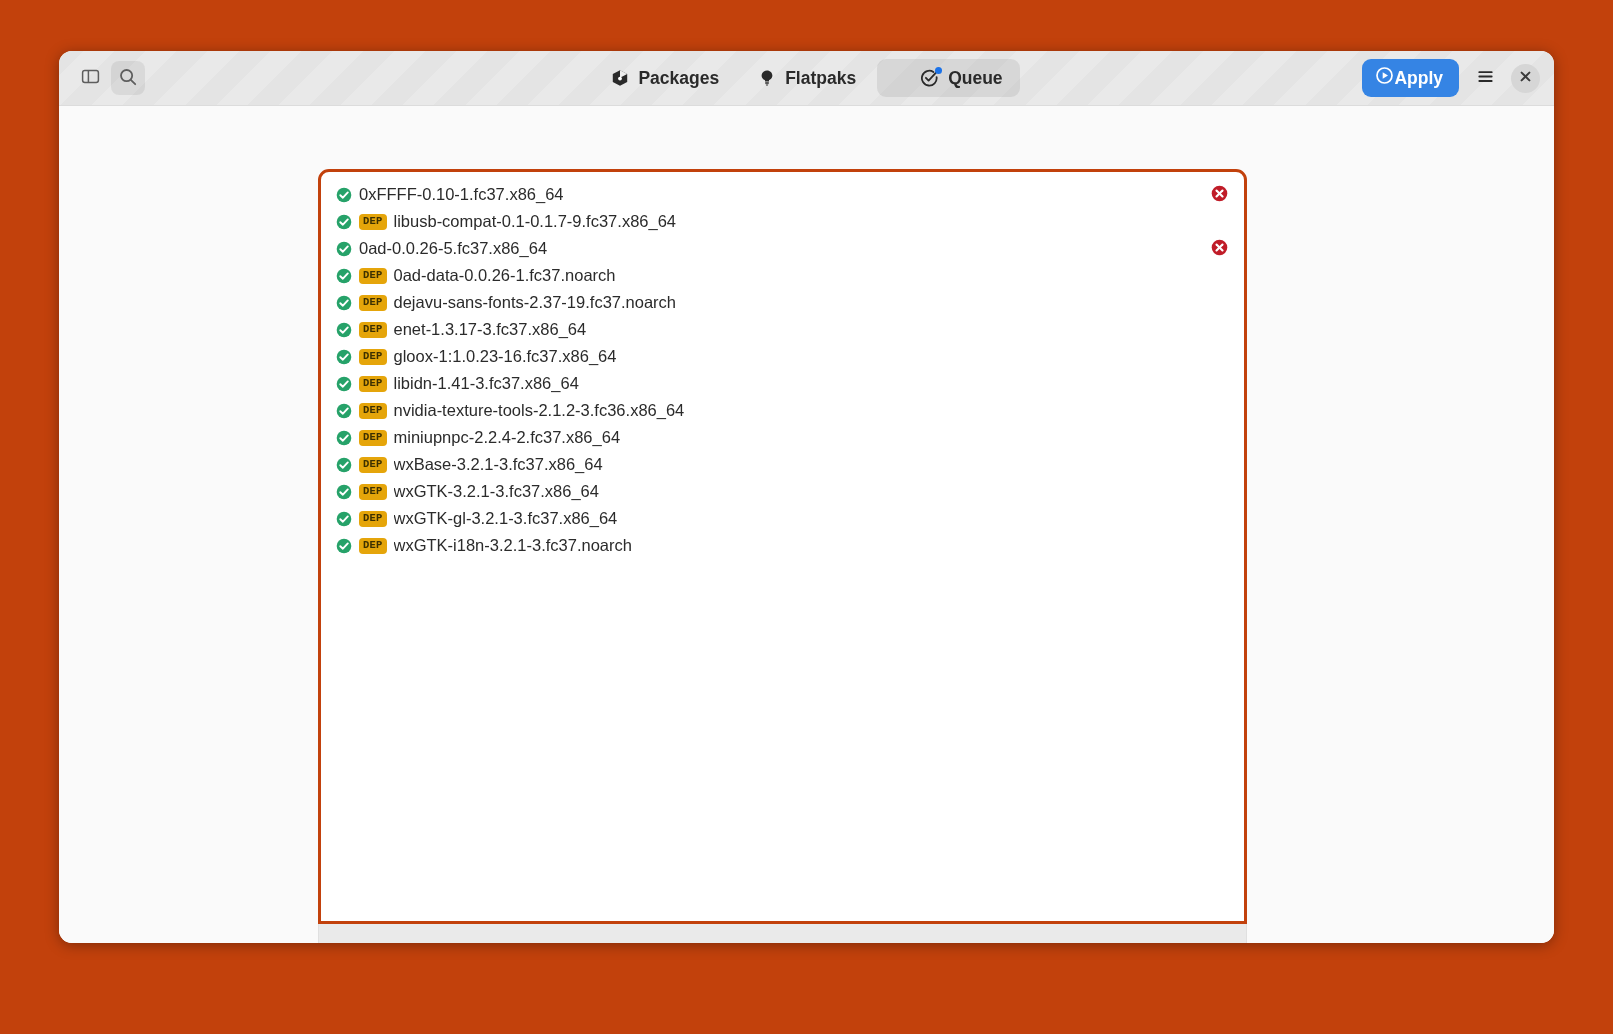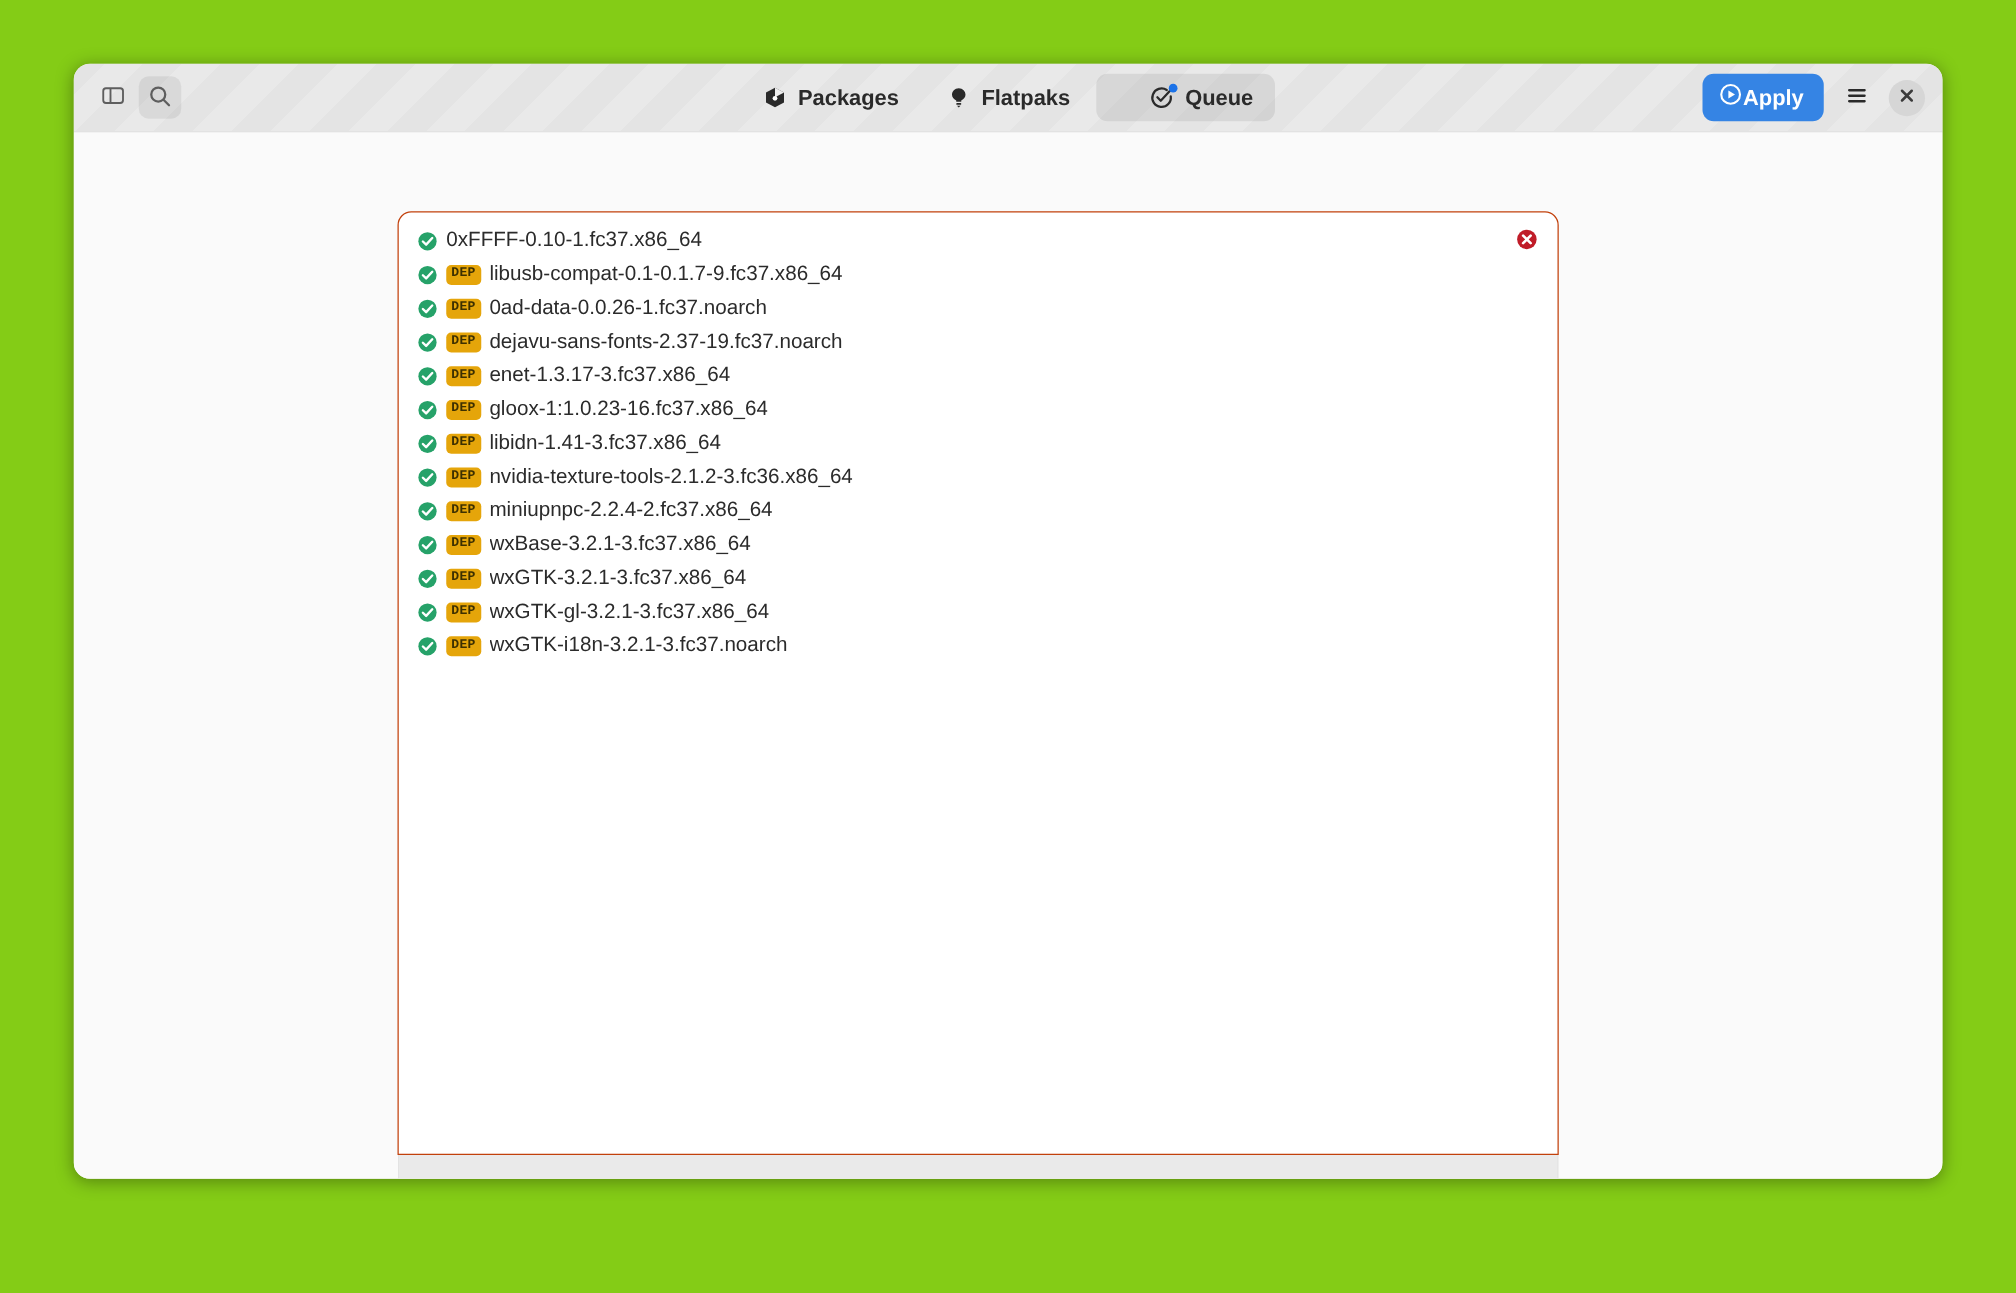--- a/index.html
+++ b/index.html
@@ -10,21 +10,21 @@
     width: 1613px;
     height: 1034px;
     overflow: hidden;
     font-family: "Liberation Sans", sans-serif;
   }
 
   #screen {
     position: relative;
     width: 1613px;
     height: 1034px;
-    background: #84cc16;
+    background: #c2410c;
   }
 
   
   .window {
     position: absolute;
     left: 59px;
     top: 51px;
     width: 1495px;
     height: 892px;
     background: #fafafa;
@@ -180,21 +180,21 @@
     overflow: hidden;
   }
 
   .queue-card {
     position: absolute;
     left: 259px;
     top: 63px;
     width: 929px;
     height: 755px;
     background: #ffffff;
-    border: 1px solid #c2410c;
+    border: 3px solid #c2410c;
     border-radius: 11px 11px 0 0;
     box-sizing: border-box;
     overflow: hidden;
   }
 
   .queue-list {
     padding: 9px 0 0 0;
     margin: 0;
     list-style: none;
   }
@@ -421,20 +421,35 @@
                     <line x1="5.5" y1="5.5" x2="11.5" y2="11.5" stroke="#ffffff" stroke-width="2.1" stroke-linecap="round"></line>
                     <line x1="11.5" y1="5.5" x2="5.5" y2="11.5" stroke="#ffffff" stroke-width="2.1" stroke-linecap="round"></line>
                   </svg></span>
               </button>
             </li>
             <li class="queue-row">
               <svg class="check-icon" viewBox="0 0 16 16">
                 <circle cx="8" cy="8" r="7.3" fill="#26a269"></circle>
                 <polyline points="4.3,8.2 6.9,10.7 11.8,5.4" fill="none" stroke="#ffffff" stroke-width="1.9" stroke-linecap="round" stroke-linejoin="round"></polyline>
               </svg>
+              <span class="pkg-name">0ad-0.0.26-5.fc37.x86_64</span>
+              <span class="row-spacer"></span>
+              <button class="remove-btn">
+                <span><svg width="17" height="17" viewBox="0 0 17 17">
+                    <circle cx="8.5" cy="8.5" r="7.8" fill="#c01c28"></circle>
+                    <line x1="5.5" y1="5.5" x2="11.5" y2="11.5" stroke="#ffffff" stroke-width="2.1" stroke-linecap="round"></line>
+                    <line x1="11.5" y1="5.5" x2="5.5" y2="11.5" stroke="#ffffff" stroke-width="2.1" stroke-linecap="round"></line>
+                  </svg></span>
+              </button>
+            </li>
+            <li class="queue-row">
+              <svg class="check-icon" viewBox="0 0 16 16">
+                <circle cx="8" cy="8" r="7.3" fill="#26a269"></circle>
+                <polyline points="4.3,8.2 6.9,10.7 11.8,5.4" fill="none" stroke="#ffffff" stroke-width="1.9" stroke-linecap="round" stroke-linejoin="round"></polyline>
+              </svg>
               <span class="dep-badge">DEP</span>
               <span class="pkg-name">0ad-data-0.0.26-1.fc37.noarch</span>
               <span class="row-spacer"></span>
               <button class="remove-btn hidden">
                 <span><svg width="17" height="17" viewBox="0 0 17 17">
                     <circle cx="8.5" cy="8.5" r="7.8" fill="#c01c28"></circle>
                     <line x1="5.5" y1="5.5" x2="11.5" y2="11.5" stroke="#ffffff" stroke-width="2.1" stroke-linecap="round"></line>
                     <line x1="11.5" y1="5.5" x2="5.5" y2="11.5" stroke="#ffffff" stroke-width="2.1" stroke-linecap="round"></line>
                   </svg></span>
               </button>

